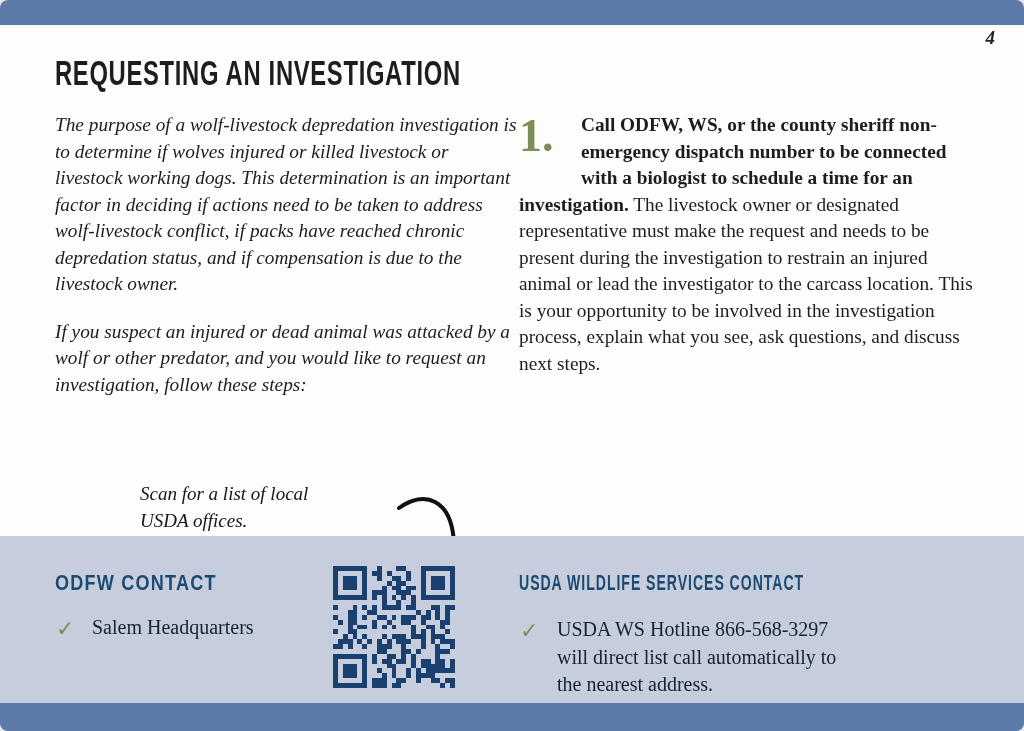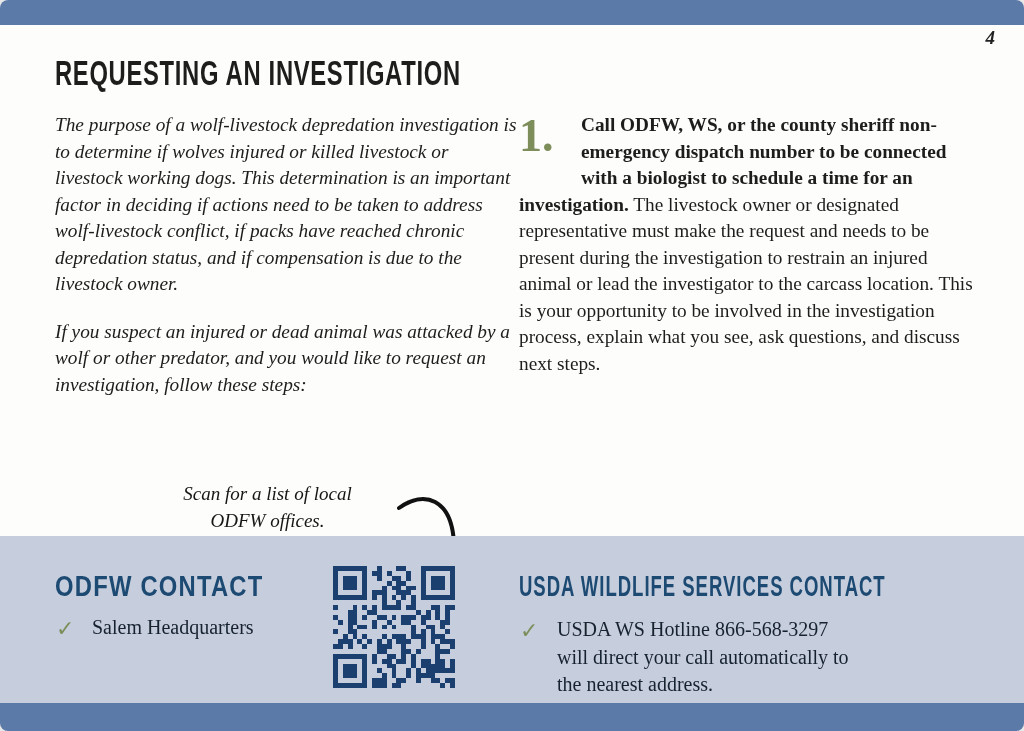--- a/index.html
+++ b/index.html
@@ -24,25 +24,25 @@
   .col-left{position:absolute;left:55px;top:112px;width:462px;font-size:19.3px;line-height:26.5px;}
   .col-left p{margin:0 0 21px 0;font-style:italic;}
   .col-right{position:absolute;left:519px;top:112px;width:463px;font-size:19.3px;line-height:26.5px;}
   .col-right p{margin:0;}
   .step-num{
     float:left;width:62px;height:56px;padding-top:3px;
     font-size:46px;line-height:42px;font-weight:bold;color:#7d8e5a;
   }
   .step-bold{font-weight:bold;}
   .qr-caption{
-    position:absolute;left:140px;top:480px;width:255px;text-align:center;
+    position:absolute;left:140px;top:480px;width:255px;text-align:left;
     font-style:italic;font-size:19px;line-height:27px;color:#161614;
   }
   .arrow-svg{position:absolute;left:396px;top:492px;}
-  .contact-heading{position:absolute;margin:0;font-size:29px;color:#1c4a72;}
+  .contact-heading{position:absolute;margin:0;font-size:22px;color:#1c4a72;}
   .contact-heading.odfw{left:55px;top:570px;}
   .contact-heading.odfw .cond{transform:scaleX(0.82);letter-spacing:1.5px;}
   .contact-heading.usda{left:519px;top:570px;}
   .contact-heading.usda .cond{transform:scaleX(0.64);letter-spacing:1.5px;}
   .check{
     position:absolute;font-family:"DejaVu Sans", sans-serif;
     font-size:22px;font-weight:bold;color:#7d8e5a;
   }
   .check.c1{left:56px;top:616px;}
   .check.c2{left:520px;top:618px;}
@@ -67,21 +67,21 @@
     <p>The purpose of a wolf-livestock depredation investigation is to determine if wolves injured or killed livestock or livestock working dogs. This determination is an important factor in deciding if actions need to be taken to address wolf-livestock conflict, if packs have reached chronic depredation status, and if compensation is due to the livestock owner.</p>
     <p>If you suspect an injured or dead animal was attacked by a wolf or other predator, and you would like to request an investigation, follow these steps:</p>
   </div>
 
   <div class="col-right">
     <p><span class="step-num">1.</span><span class="step-bold">Call ODFW, WS, or the county sheriff non-emergency dispatch number to be connected with a biologist to schedule a time for an investigation.</span><span> The livestock owner or designated representative must make the request and needs to be present during the investigation to restrain an injured animal or lead the investigator to the carcass location. This is your opportunity to be involved in the investigation process, explain what you see, ask questions, and discuss next steps.</span></p>
   </div>
 
   <div class="qr-caption">
     <div>Scan for a list of local</div>
-    <div>ODFW offices.</div>
+    <div>USDA offices.</div>
   </div>
 
   <svg class="arrow-svg" width="72" height="82" viewBox="0 0 72 82">
     <path d="M3 16 C 28 -2 56 6 58 52" fill="none" stroke="#111" stroke-width="4" stroke-linecap="round"></path>
     <polygon points="47,47 69,52 59,74" fill="#111"></polygon>
   </svg>
 
   <div class="band"></div>
 
   <h2 class="contact-heading odfw"><span class="cond">ODFW CONTACT</span></h2>
@@ -303,19 +303,19 @@
           <rect x="22" y="24" width="1" height="1"></rect>
           <rect x="24" y="24" width="1" height="1"></rect>
         </g>
       </svg>
   </div>
 
   <h2 class="contact-heading usda"><span class="cond">USDA WILDLIFE SERVICES CONTACT</span></h2>
   <span class="check c2">✓</span>
   <div class="contact-lines usda">
     <div>USDA WS Hotline 866-568-3297</div>
-    <div>will direct your call automatically to</div>
+    <div>will direct list call automatically to</div>
     <div>the nearest address.</div>
   </div>
 
   <div class="bottom-bar"></div>
 
 </div>
 
 </body></html>

